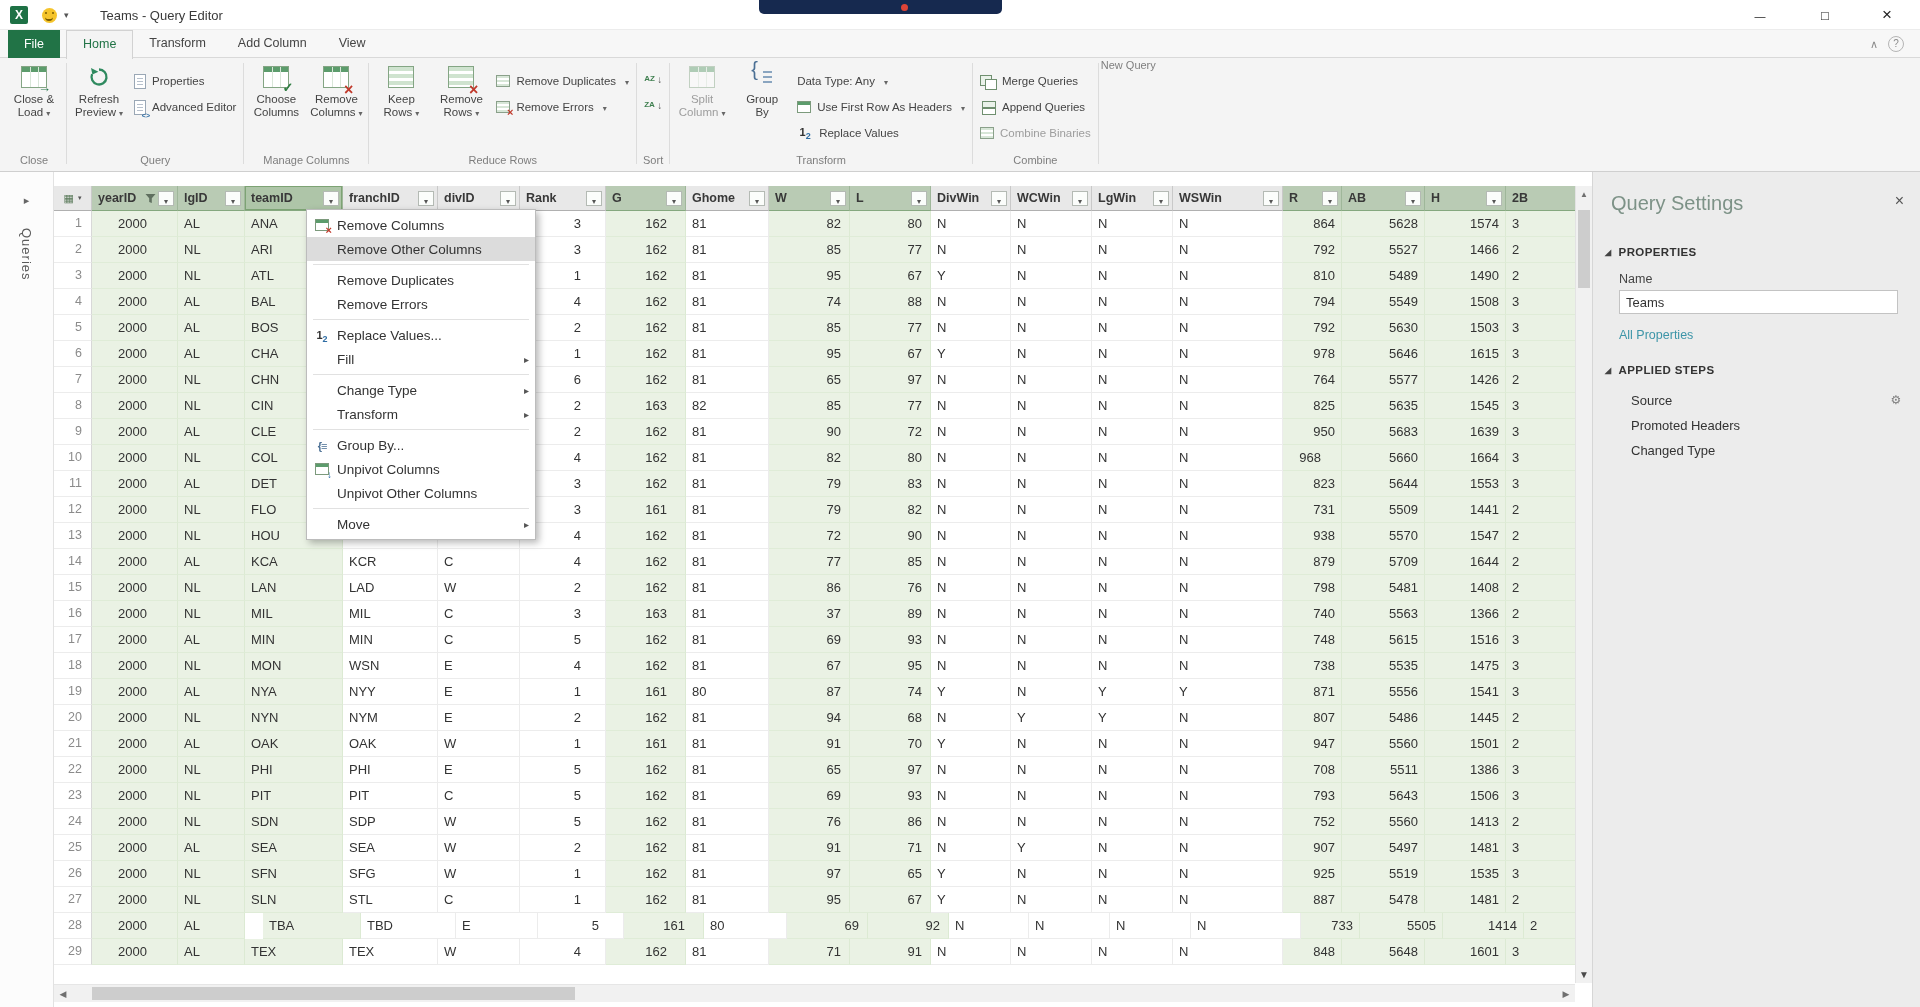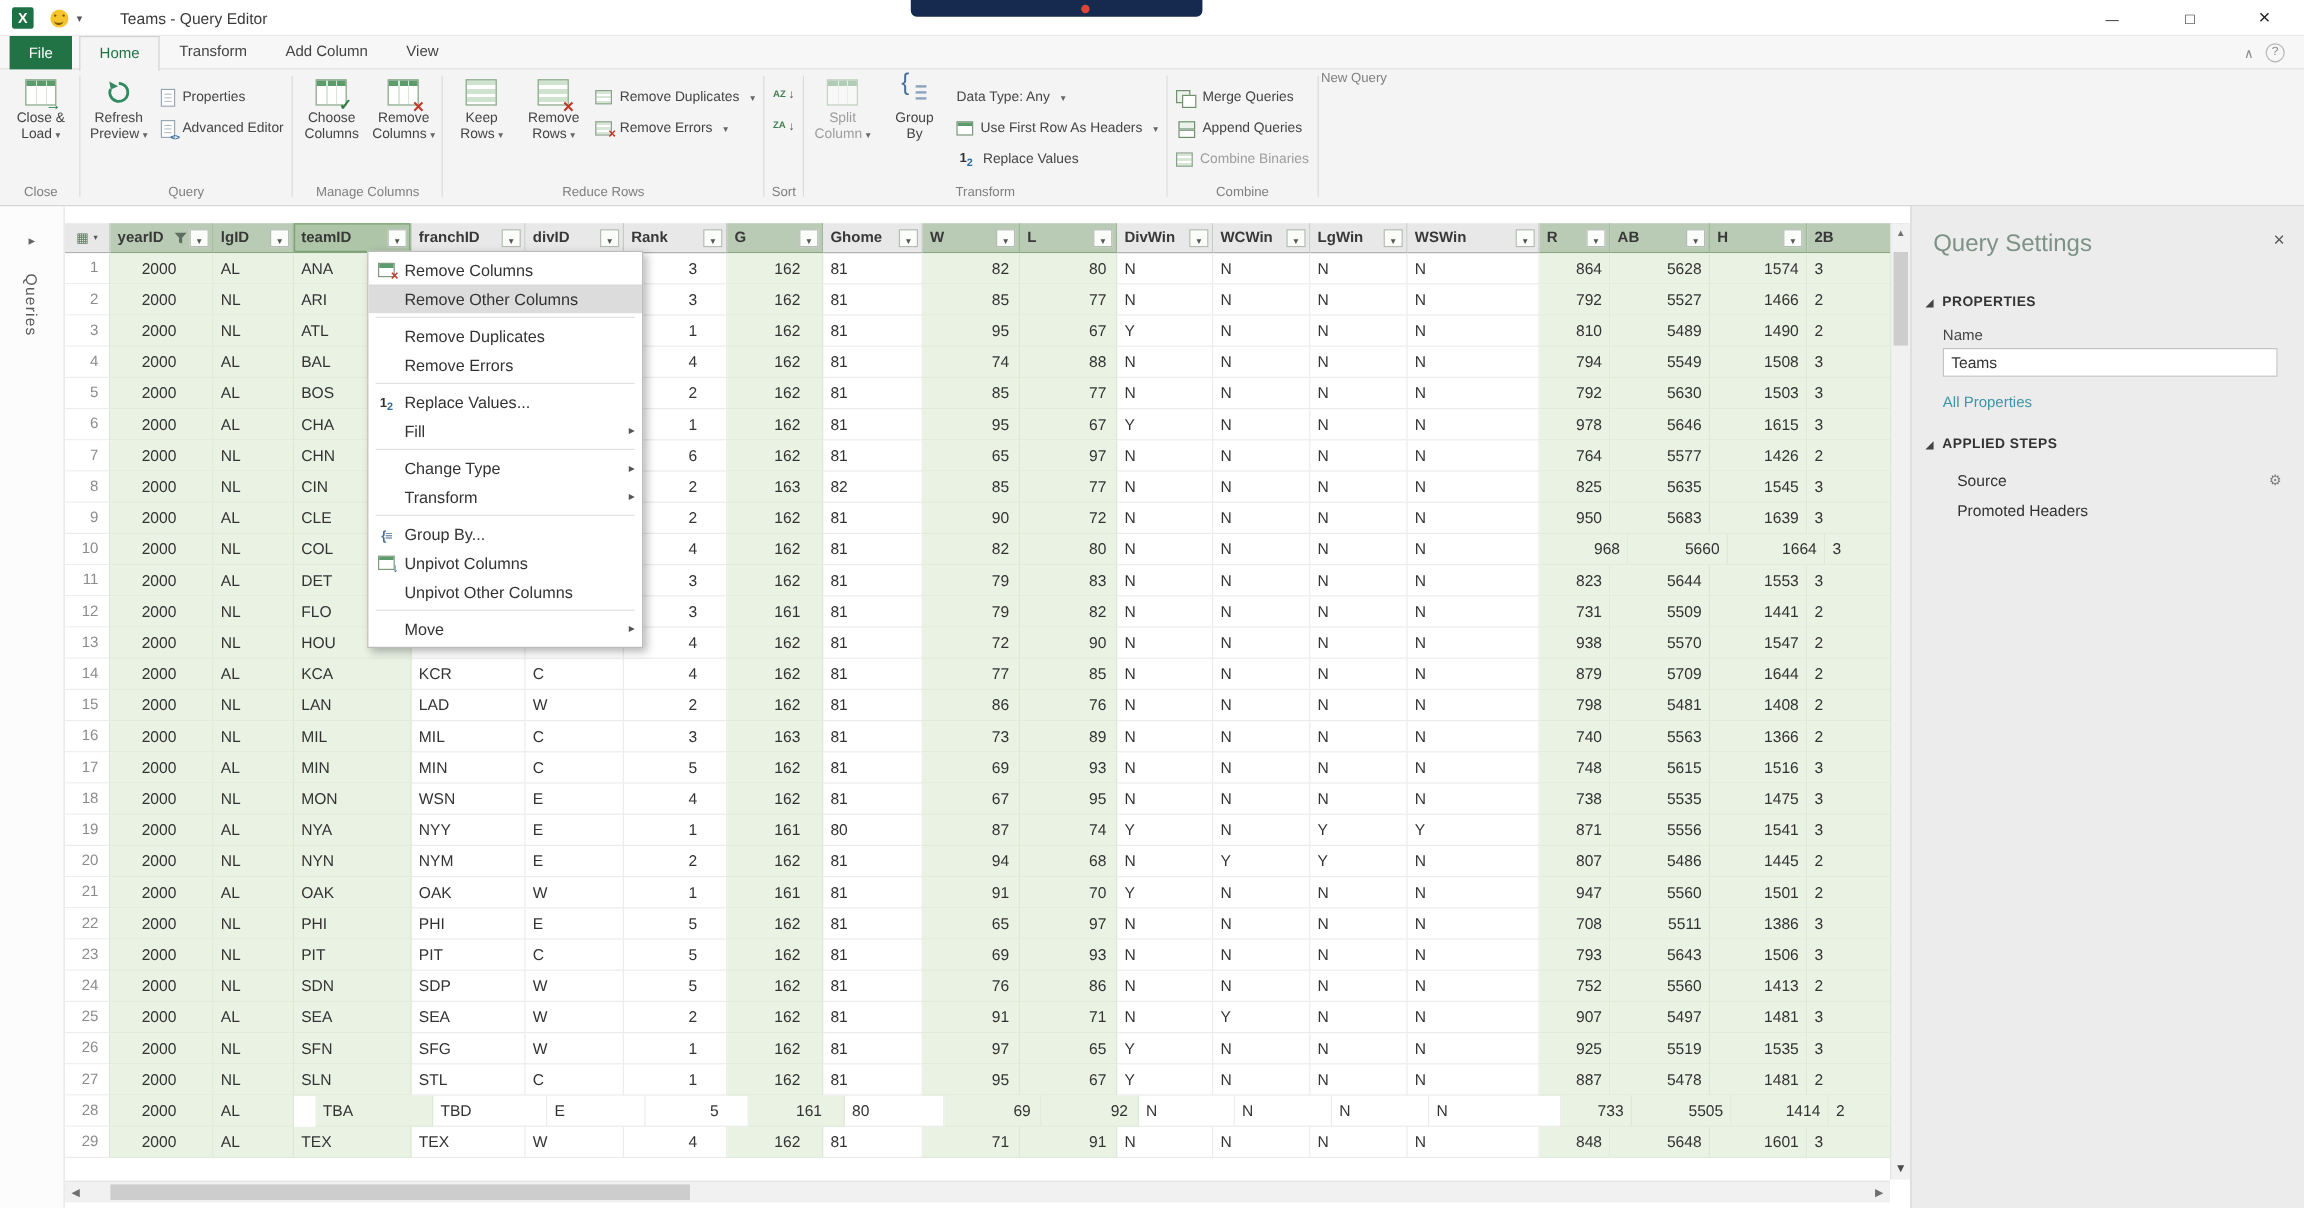--- a/index.html
+++ b/index.html
@@ -640,21 +640,21 @@
           <div class="td left" style="width: 82px;"></div>
           <div class="td right" style="width: 86px; padding-right: 24px;">4</div>
           <div class="td right sel" style="width: 80px; padding-right: 18px;">162</div>
           <div class="td left" style="width: 83px;">81</div>
           <div class="td right sel" style="width: 81px;">82</div>
           <div class="td right sel" style="width: 81px;">80</div>
           <div class="td left" style="width: 80px;">N</div>
           <div class="td left" style="width: 81px;">N</div>
           <div class="td left" style="width: 81px;">N</div>
           <div class="td left" style="width: 110px;">N</div>
-          <div class="td right sel" style="width: 74px; padding-right: 6px;">968</div>
+          <div class="td right sel" style="width: 59px; padding-right: 20px;">968</div>
           <div class="td right sel" style="width: 83px; padding-right: 6px;">5660</div>
           <div class="td right sel" style="width: 81px; padding-right: 6px;">1664</div>
           <div class="td left sel" style="width: 90px;">3</div>
         </div>
         <div class="tr">
           <div class="td rownum" style="width: 38px;">11</div>
           <div class="td right sel" style="width: 86px; padding-right: 30px;">2000</div>
           <div class="td left sel" style="width: 67px;">AL</div>
           <div class="td left sel" style="width: 98px;">DET</div>
           <div class="td left" style="width: 95px;"></div>
@@ -760,21 +760,21 @@
         <div class="tr">
           <div class="td rownum" style="width: 38px;">16</div>
           <div class="td right sel" style="width: 86px; padding-right: 30px;">2000</div>
           <div class="td left sel" style="width: 67px;">NL</div>
           <div class="td left sel" style="width: 98px;">MIL</div>
           <div class="td left" style="width: 95px;">MIL</div>
           <div class="td left" style="width: 82px;">C</div>
           <div class="td right" style="width: 86px; padding-right: 24px;">3</div>
           <div class="td right sel" style="width: 80px; padding-right: 18px;">163</div>
           <div class="td left" style="width: 83px;">81</div>
-          <div class="td right sel" style="width: 81px;">73</div>
+          <div class="td right sel" style="width: 81px;">37</div>
           <div class="td right sel" style="width: 81px;">89</div>
           <div class="td left" style="width: 80px;">N</div>
           <div class="td left" style="width: 81px;">N</div>
           <div class="td left" style="width: 81px;">N</div>
           <div class="td left" style="width: 110px;">N</div>
           <div class="td right sel" style="width: 59px; padding-right: 6px;">740</div>
           <div class="td right sel" style="width: 83px; padding-right: 6px;">5563</div>
           <div class="td right sel" style="width: 81px; padding-right: 6px;">1366</div>
           <div class="td left sel" style="width: 90px;">2</div>
         </div>
@@ -1136,16 +1136,17 @@
     <div class="qs-title">Query Settings</div>
     <span class="qs-close"></span>
     <div class="sec-h props-h">PROPERTIES</div>
     <div class="name-label">Name</div>
     <input class="name-input" value="Teams" style="">
     <div class="all-props">All Properties</div>
     <div class="sec-h steps-h">APPLIED STEPS</div>
     <div class="steps-list">
         <div class="step">Source<span class="step-gear"></span></div>
         <div class="step">Promoted Headers</div>
+        <div class="step">Changed Type</div>
       </div>
   </div>
 
 </div>
 
 </body></html>

